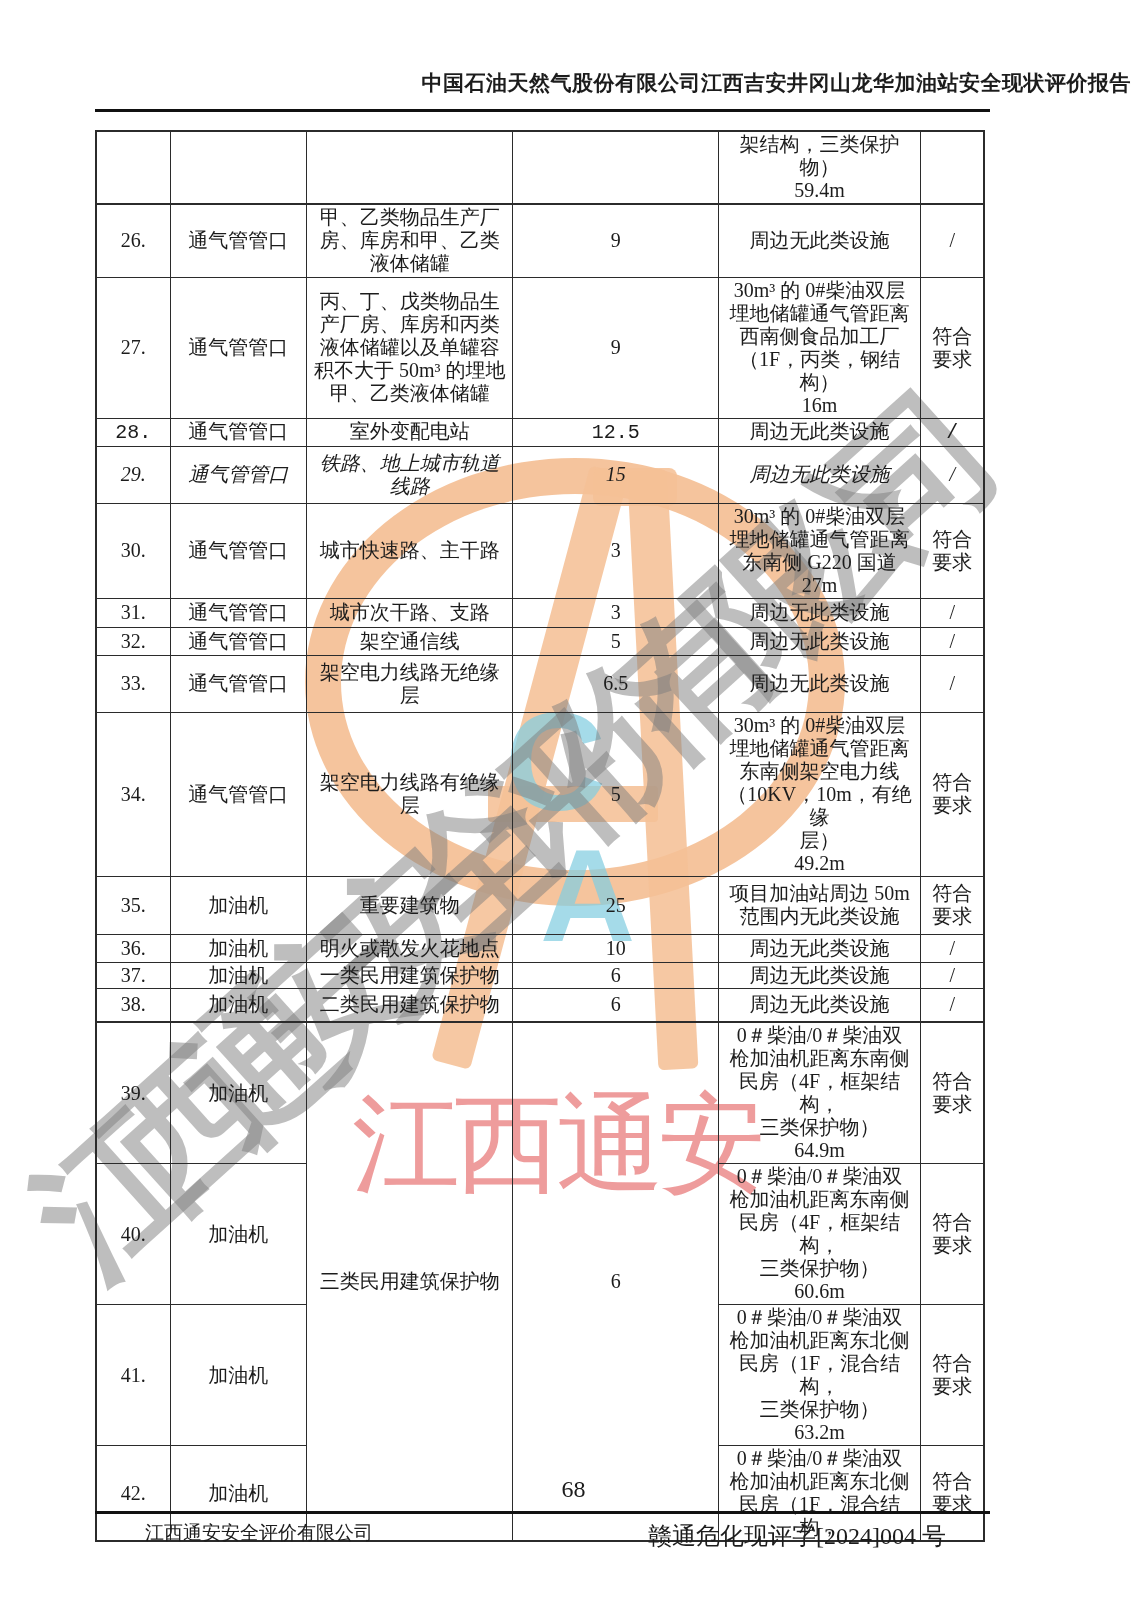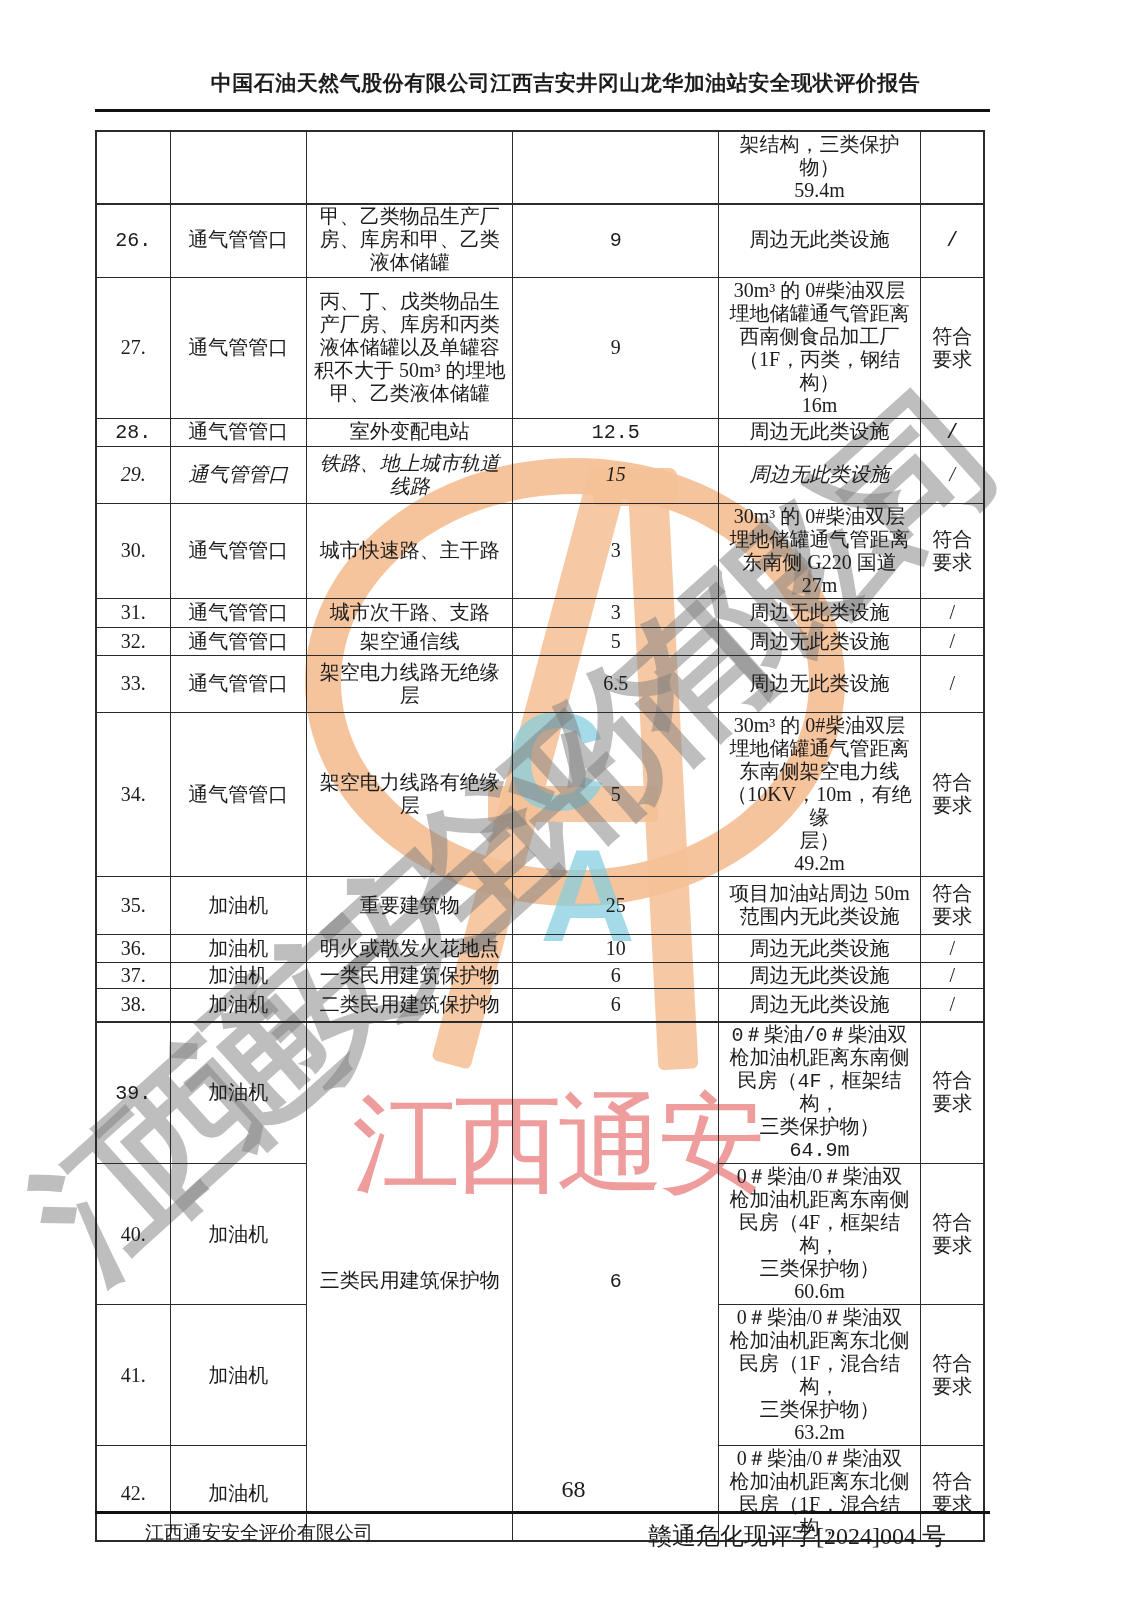--- a/index.html
+++ b/index.html
@@ -1,31 +1,31 @@
 <!DOCTYPE html>
 <html><head>
 <meta charset="utf-8">
 <style>
   html,body{margin:0;padding:0;background:#e8e8e8;}
   .page{position:relative;width:1131px;height:1600px;background:#ffffff;overflow:hidden;
         font-family:"Liberation Serif","DejaVu Serif",serif;color:#1c1c1c;}
   
-  .doc-title{position:absolute;left:0;right:0;top:69px;text-align:center;
+  .doc-title{position:absolute;left:0;right:0;top:69px;text-align:right;
              font-size:21px;font-weight:600;letter-spacing:0.5px;z-index:2;}
   .header-rule{position:absolute;left:95px;top:109px;width:895px;height:3px;background:#111;z-index:2;}
   .page-number{position:absolute;left:0;right:0;top:1476px;text-align:center;font-size:24px;z-index:2;padding-left:16px;}
   .footer-rule{position:absolute;left:95px;top:1511px;width:895px;height:3px;background:#111;z-index:2;}
   .footer-left{position:absolute;left:145px;top:1520px;font-size:19px;z-index:2;}
   .footer-right{position:absolute;right:185px;top:1520px;font-size:24px;z-index:2;}
   
   table.review{position:absolute;left:95px;top:130px;width:890px;z-index:2;
                border-collapse:collapse;table-layout:fixed;border:2px solid #2b2b2b;background:transparent;}
   table.review td{border:1px solid #2b2b2b;font-size:20px;line-height:23px;text-align:center;
                   vertical-align:middle;padding:1px 2px;white-space:pre-line;overflow:hidden;}
-  table.review tr.thick-top td{border-top-width:2px;font-family:Liberation Mono, monospace;}
+  table.review tr.thick-top td{border-top-width:2px;}
   td.conclusion-cell{padding:0 10px;}
   
   .wm{position:absolute;inset:0;z-index:1;pointer-events:none;}
   .wm div{position:absolute;}
   .wm-ring{left:305px;top:458px;width:540px;height:448px;border:36px solid rgba(243,186,140,0.85);
            border-radius:50%;box-sizing:border-box;}
   .wm-leg{width:40px;background:rgba(245,192,150,0.88);border-radius:6px;}
   .wm-leg-left{left:585px;top:470px;height:615px;transform:rotate(15deg);transform-origin:20px 18px;}
   .wm-leg-right{left:628px;top:470px;height:600px;transform:rotate(-3deg);transform-origin:20px 18px;}
   .wm-apex{left:593px;top:468px;width:84px;height:38px;background:rgba(245,192,150,0.88);border-radius:8px;}

